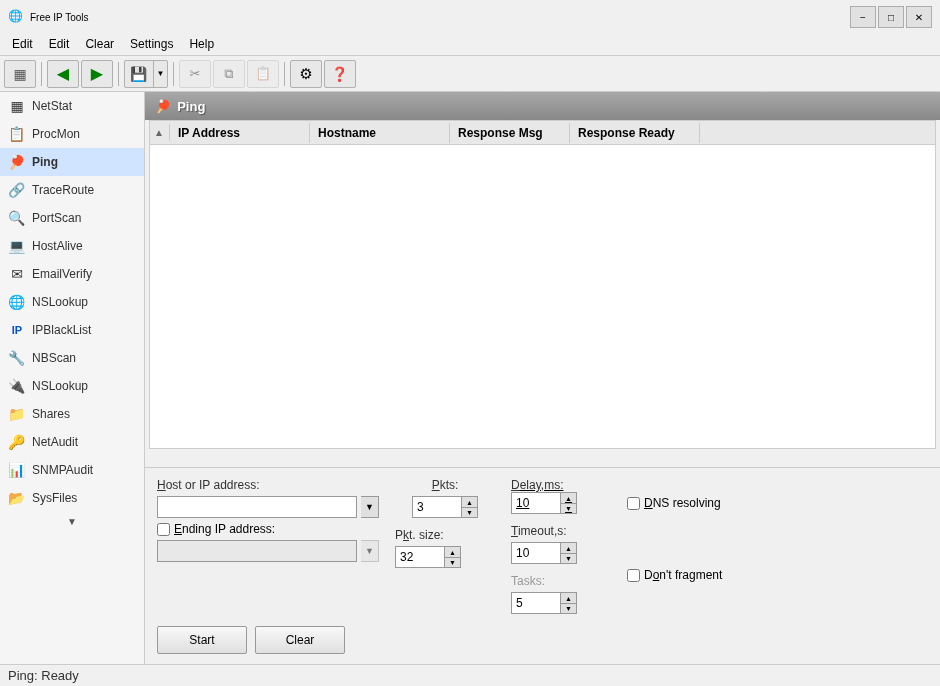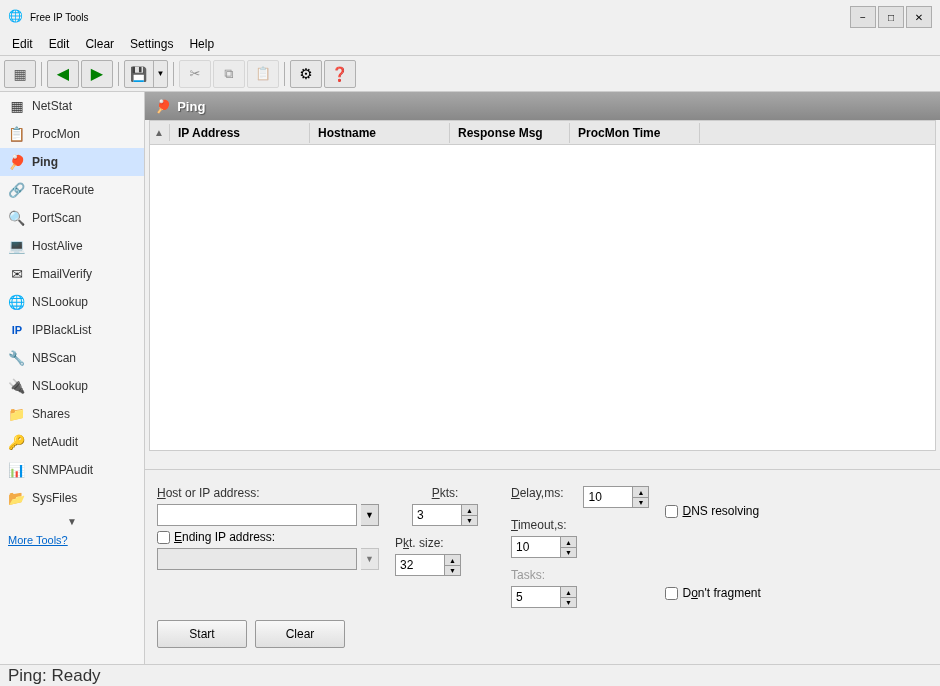--- a/index.html
+++ b/index.html
@@ -241,21 +241,21 @@
     .col-resp { width: 120px; }
     .col-time { width: 130px; }
     .table-body {
       flex: 1;
       background: #fff;
     }
 
     
     .form-area {
       background: #f0f0f0;
-      padding: 16px 12px;
+      padding: 10px 12px;
       border-top: 1px solid #ccc;
       display: flex;
       flex-direction: column;
       gap: 8px;
       margin-top: 14px;
     }
     .form-row {
       display: flex;
       align-items: flex-start;
       gap: 16px;
@@ -357,21 +357,21 @@
       display: flex;
       align-items: center;
       justify-content: center;
     }
 
     
     .status-bar {
       background: #f0f0f0;
       border-top: 1px solid #ccc;
       padding: 1px 8px;
-      font-size: 17px;
+      font-size: 13px;
       color: #333;
       height: 22px;
       display: flex;
       align-items: center;
     }
 
     
     .spinner-group {
       display: flex;
       align-items: center;
@@ -481,21 +481,20 @@
     </div>
     <div class="sidebar-item">
       <span class="sidebar-icon">📊</span>
       <span>SNMPAudit</span>
     </div>
     <div class="sidebar-item">
       <span class="sidebar-icon">📂</span>
       <span>SysFiles</span>
     </div>
     <div class="sidebar-scroll-btn">▼</div>
-    <div class="sidebar-more">More Tools?</div>
   </div>
 
   <div class="right-panel">
 
     <div class="panel-header">
       <span style="font-size:13px;">🏓</span>
       <span class="panel-title">Ping</span>
     </div>
 
     <div class="table-area">
@@ -504,21 +503,21 @@
         <div class="col-header col-ip">
           <span>IP Address</span>
         </div>
         <div class="col-header col-host">
           <span>Hostname</span>
         </div>
         <div class="col-header col-resp">
           <span>Response Msg</span>
         </div>
         <div class="col-header col-time">
-          <span>ProcMon Time</span>
+          <span>Response Ready</span>
         </div>
       </div>
       <div class="table-body"></div>
     </div>
 
     <div class="form-area">
       <div class="form-row">
 
         <div class="form-group">
           <div class="form-label">
@@ -559,21 +558,21 @@
               <input type="text" class="spinner-input" value="32" style="">
               <div class="spinner-buttons">
                 <div class="spin-btn">▲</div>
                 <div class="spin-btn">▼</div>
               </div>
             </div>
           </div>
         </div>
 
         <div class="form-section">
-          <div style="display:flex;flex-direction:row;gap:20px;">
+          <div style="display:flex;flex-direction:column;gap:0;text-decoration:underline;">
             <div class="form-label">
               <span style="text-decoration:underline;">D</span>elay,ms:
             </div>
             <div class="spinner-group">
               <input type="text" class="spinner-input" value="10" style="">
               <div class="spinner-buttons">
                 <div class="spin-btn">▲</div>
                 <div class="spin-btn">▼</div>
               </div>
             </div>
@@ -595,21 +594,21 @@
             <div class="spinner-group">
               <input type="text" class="spinner-input" value="5" style="">
               <div class="spinner-buttons">
                 <div class="spin-btn">▲</div>
                 <div class="spin-btn">▼</div>
               </div>
             </div>
           </div>
         </div>
 
-        <div class="form-section" style="margin-top:18px;gap:40px;">
+        <div class="form-section" style="margin-top:18px;gap:30px;">
           <div class="checkbox-row">
             <input type="checkbox" style="">
             <span><span style="text-decoration:underline;">D</span>NS resolving</span>
           </div>
           <div class="checkbox-row" style="margin-top:28px;">
             <input type="checkbox" style="">
             <span>D<span style="text-decoration:underline;">o</span>n't fragment</span>
           </div>
         </div>
 

